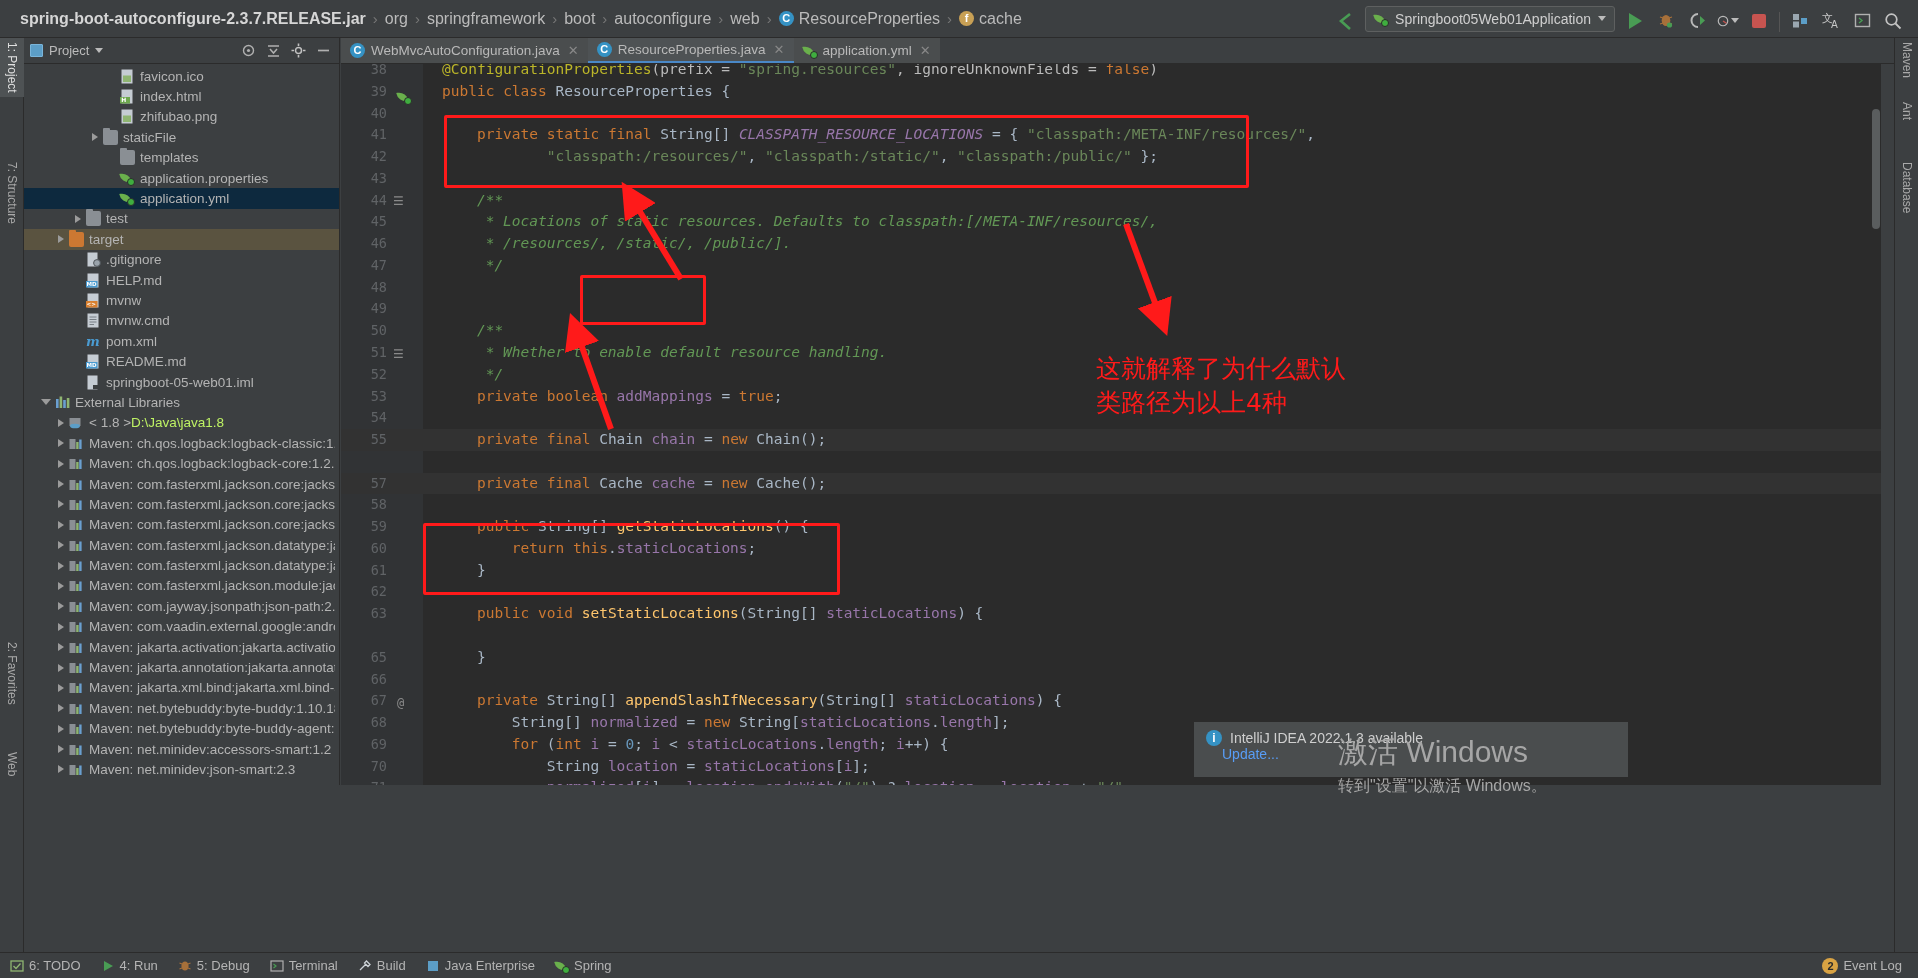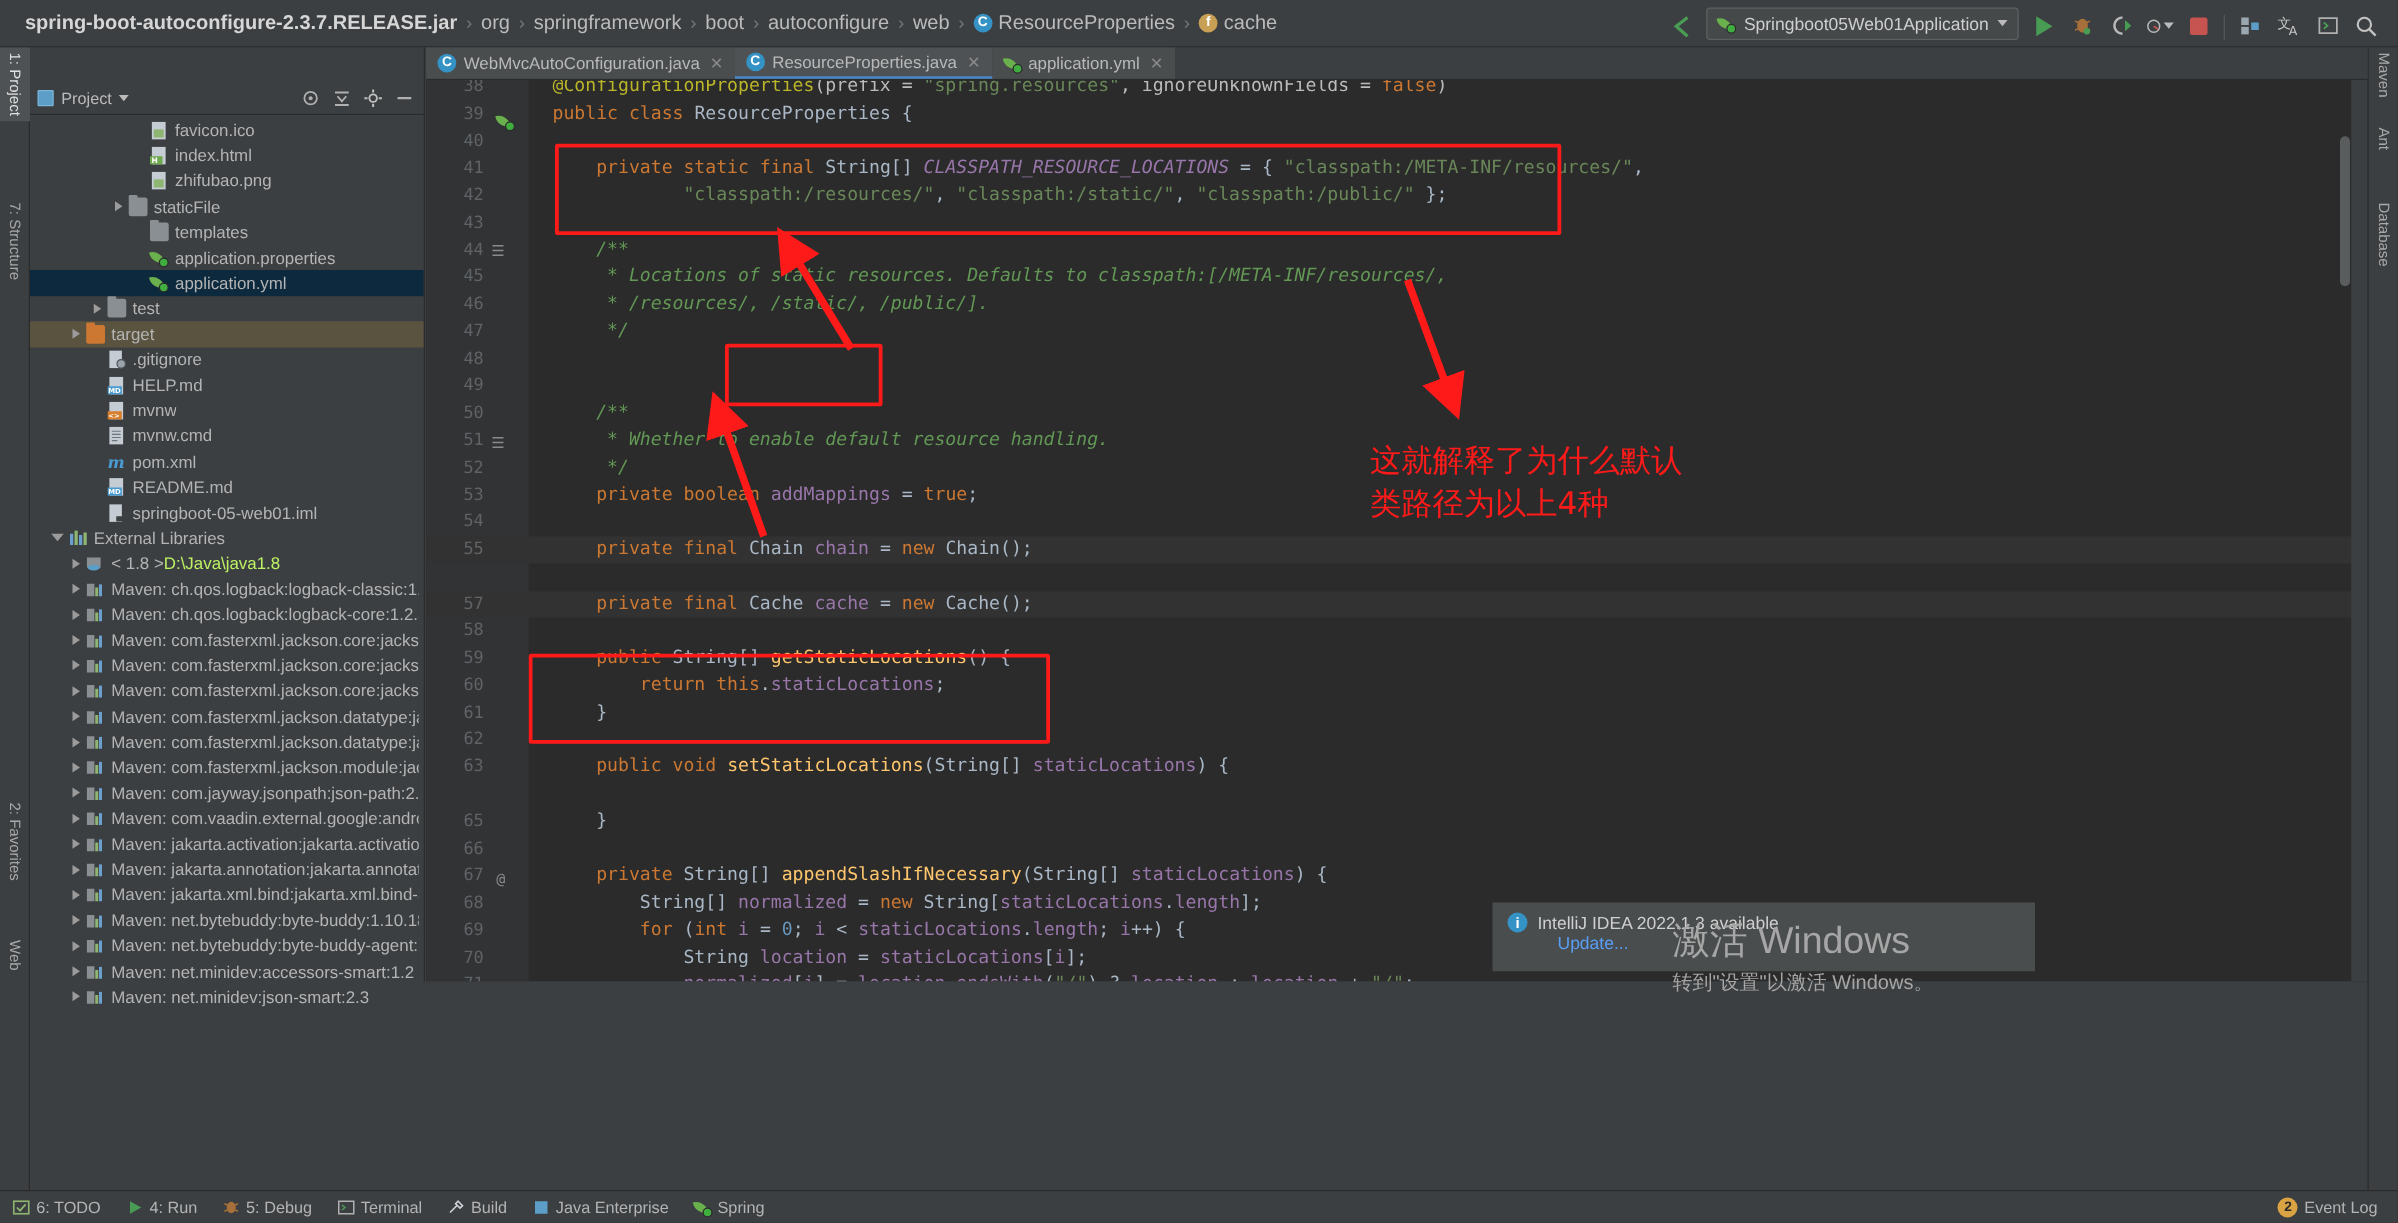--- a/index.html
+++ b/index.html
@@ -80,21 +80,21 @@
     background: #3c3f41; border-left: 1px solid #2b2b2b;
   }
 
   
   .projpanel {
     position: absolute; left: 24px; top: 38px; width: 316px; height: 747px;
     background: #3c3f41; border-right: 1px solid #2b2b2b;
   }
   .projhdr {
     height: 26px; display: flex; align-items: center;
-    padding: 0 6px; gap: 6px; border-bottom: 1px solid #2b2b2b; margin-top: 28px;
+    padding: 0 6px; gap: 6px; border-bottom: 1px solid #2b2b2b;
   }
   .projhdr .title { font-size: 13px; color: #bbb; }
   .proj-sq { width: 13px; height: 13px; background: #5c9ec7; border: 1px solid #7ab5da; border-radius: 1px; }
   .hdr-icons { margin-left: auto; display: flex; align-items: center; gap: 10px; padding-right: 2px; }
   .tree { padding-top: 2px; overflow: hidden; height: 719px; position: relative; text-align: right; }
   .trow {
     height: 20.4px; display: flex; align-items: center;
     font-size: 13.5px; color: #b4b4b4; white-space: nowrap;
     padding-right: 4px; cursor: pointer;
   }
@@ -165,21 +165,21 @@
     font-family: "DejaVu Sans", sans-serif; white-space: pre-wrap; }
 
   
   .notif {
     position: absolute; left: 1194px; top: 722px; width: 434px; height: 55px;
     background: #4a4d4e; padding: 8px 12px; color: #cfcfcf; font-size: 14px;
   }
   .notif .t1 { display: flex; align-items: center; gap: 8px; }
   .info-ic { width: 16px; height: 16px; border-radius: 50%; background: #3592c4;
     color: #fff; font-size: 12px; font-weight: bold; text-align: center; line-height: 16px; }
-  .notif .lnk { color: #589df6; font-size: 14px; margin-left: 40px; }
+  .notif .lnk { color: #589df6; font-size: 14px; margin-left: 16px; }
 
   
   .wm { position: absolute; pointer-events: none; color: #9a9a9a; }
   .wm1 { left: 1338px; top: 732px; font-size: 30px; color: #a6a6a6; }
   .wm2 { left: 1338px; top: 776px; font-size: 16px; color: #a6a6a6; }
 
   
   .statusbar {
     position: absolute; left: 0; bottom: 0; width: 1918px; height: 26px;
     background: #3c3f41; display: flex; align-items: center; gap: 20px;

